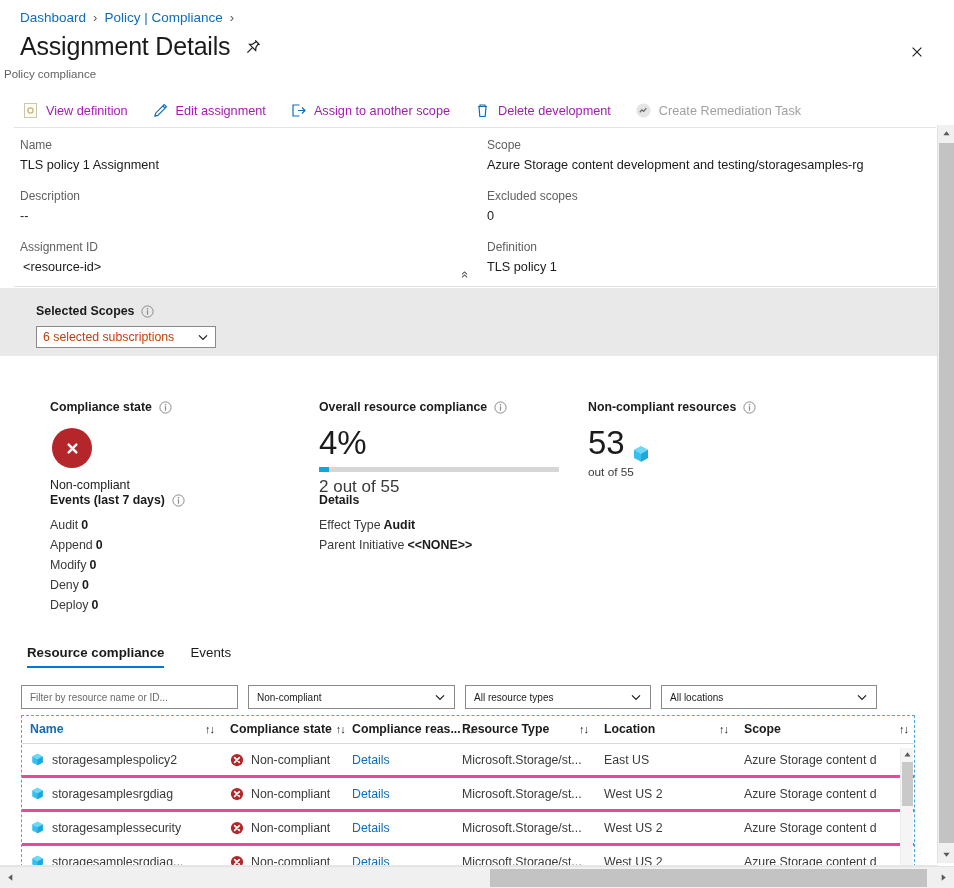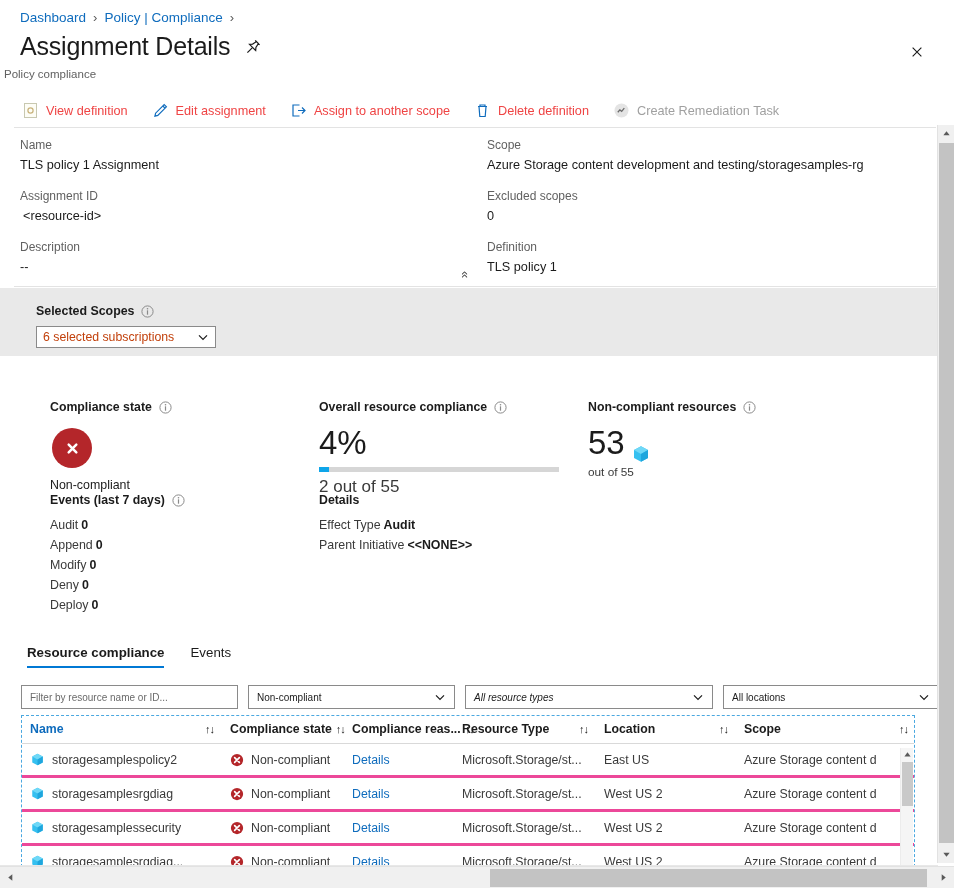--- a/index.html
+++ b/index.html
@@ -41,21 +41,21 @@
 
   
   .toolbar {
     position:absolute; left:20px; top:99px;
     display:flex; align-items:center; gap:0px;
     font-size:12.7px;
   }
   .tb-item {
     display:flex; align-items:center; gap:7px;
     padding: 3px 12px 3px 2px; margin-right:10px;
-    cursor:pointer; color:#ef4444; white-space:nowrap;
+    cursor:pointer; color:#a21caf; white-space:nowrap;
   }
   .tb-item.disabled { color:#a0a0a0; cursor:default; }
   .tb-ico { width:17px; height:17px; flex:0 0 17px; display:block; }
   .toolbar-rule {
     position:absolute; left:14px; top:127px; width:922px; height:1px; background:#e3e3e3;
   }
 
   
   .details {
     position:absolute; left:0px; top:133px; width:938px; height:150px;
@@ -141,21 +141,21 @@
   
   .filters { position:absolute; left:21px; top:685px; display:flex; gap:10px; }
   .f-input, .f-select {
     height:24px; border:1px solid #8a8a8a; background:#fff;
     font-size:10px; color:#1b1b1b; display:flex; align-items:center;
     padding:0 8px; cursor:pointer;
   }
   .f-input { width:217px; color:#6a6a6a; cursor:text; }
   .f-select { justify-content:space-between; }
   .f-select.s1 { width:207px; }
-  .f-select.s2 { width:248px;font-style:italic; }
+  .f-select.s2 { width:186px; }
   .f-select.s3 { width:216px; }
 
   
   .tbl-wrap {
     position:absolute; left:21px; top:715px; width:894px; height:152px;
     border-left:1px dashed #4aa8e0; border-right:1px dashed #4aa8e0;
     border-bottom:1px dashed #4aa8e0; border-top:1px dashed #4aa8e0;
     background:#fff; overflow:hidden;
   }
   table.grid { border-collapse:collapse; width:100%; table-layout:fixed; }
@@ -286,47 +286,47 @@
       <span>Assign to another scope</span>
     </div>
     <div class="tb-item">
       <span class="tb-ico">
         <svg viewBox="0 0 17 17" width="17" height="17">
             <g fill="none" stroke="#0f6cbd" stroke-width="1.2">
           <path d="M4 4.5h9M6 4.5V3h5v1.5M5 4.5l.8 10h5.4l.8-10z"></path>
             </g>
           </svg>
       </span>
-      <span>Delete definition</span>
+      <span>Delete development</span>
     </div>
     <div class="tb-item disabled">
       <span class="tb-ico">
         <svg viewBox="0 0 17 17" width="17" height="17">
           <circle cx="8.5" cy="8.5" r="7" fill="#e4e4e4"></circle>
           <path d="M4.8 10.3l2.1-2.4 1.8 1.4 2.6-3.1" fill="none" stroke="#6b6b6b" stroke-width="1.3"></path>
         </svg>
       </span>
       <span>Create Remediation Task</span>
     </div>
   </div>
   <div class="toolbar-rule"></div>
 
   <div class="details">
     <div class="det-col left">
       <div class="det-field">
         <div class="det-label">Name</div>
         <div class="det-value">TLS policy 1 Assignment</div>
       </div>
       <div class="det-field">
+        <div class="det-label">Description</div>
+        <div class="det-value">--</div>
+      </div>
+      <div class="det-field">
         <div class="det-label">Assignment ID</div>
         <div class="det-value mono">&lt;resource-id&gt;</div>
-      </div>
-      <div class="det-field">
-        <div class="det-label">Description</div>
-        <div class="det-value">--</div>
       </div>
     </div>
     <div class="det-col right">
       <div class="det-field">
         <div class="det-label">Scope</div>
         <div class="det-value">Azure Storage content development and testing/storagesamples-rg</div>
       </div>
       <div class="det-field">
         <div class="det-label">Excluded scopes</div>
         <div class="det-value">0</div>

